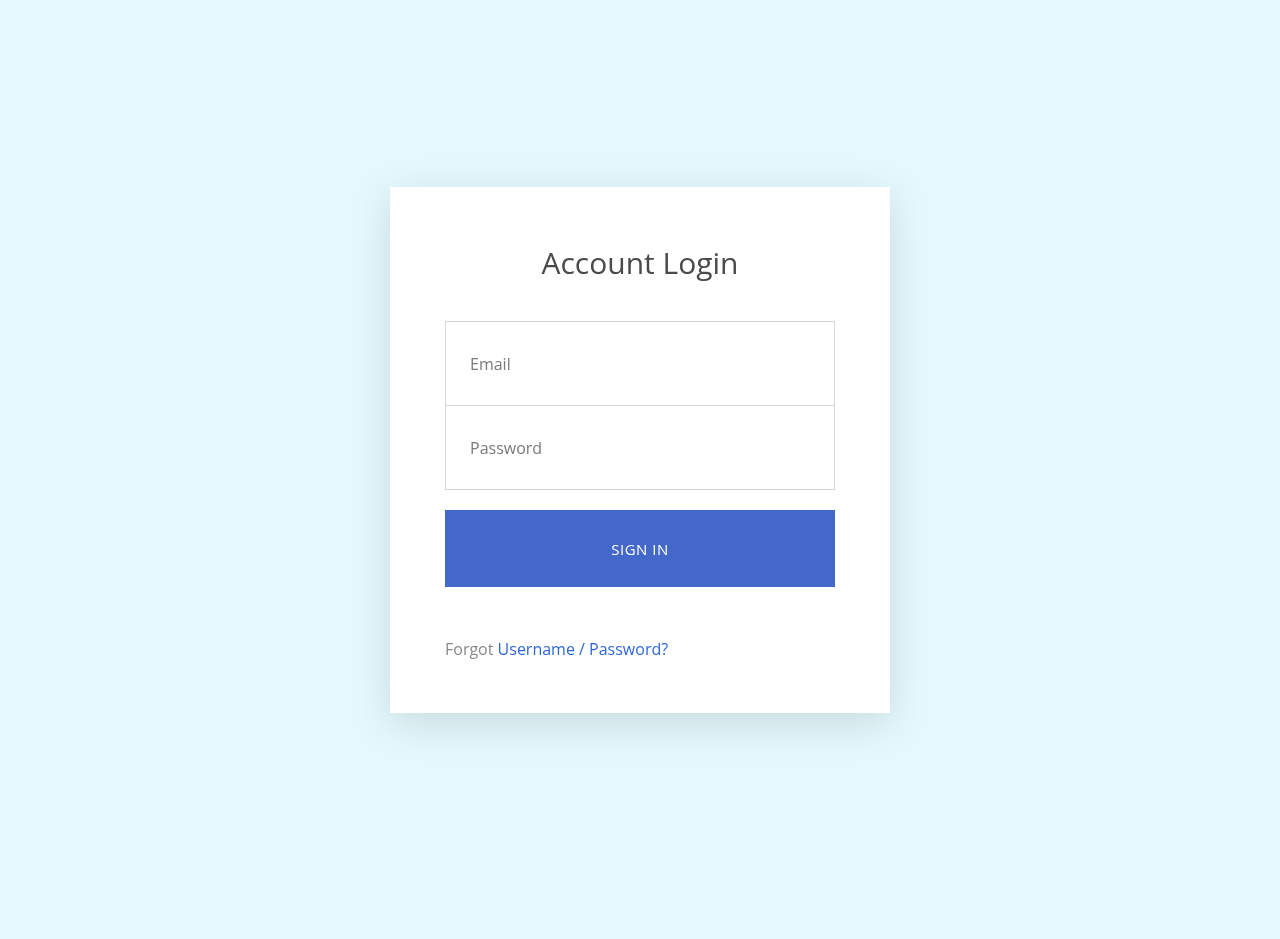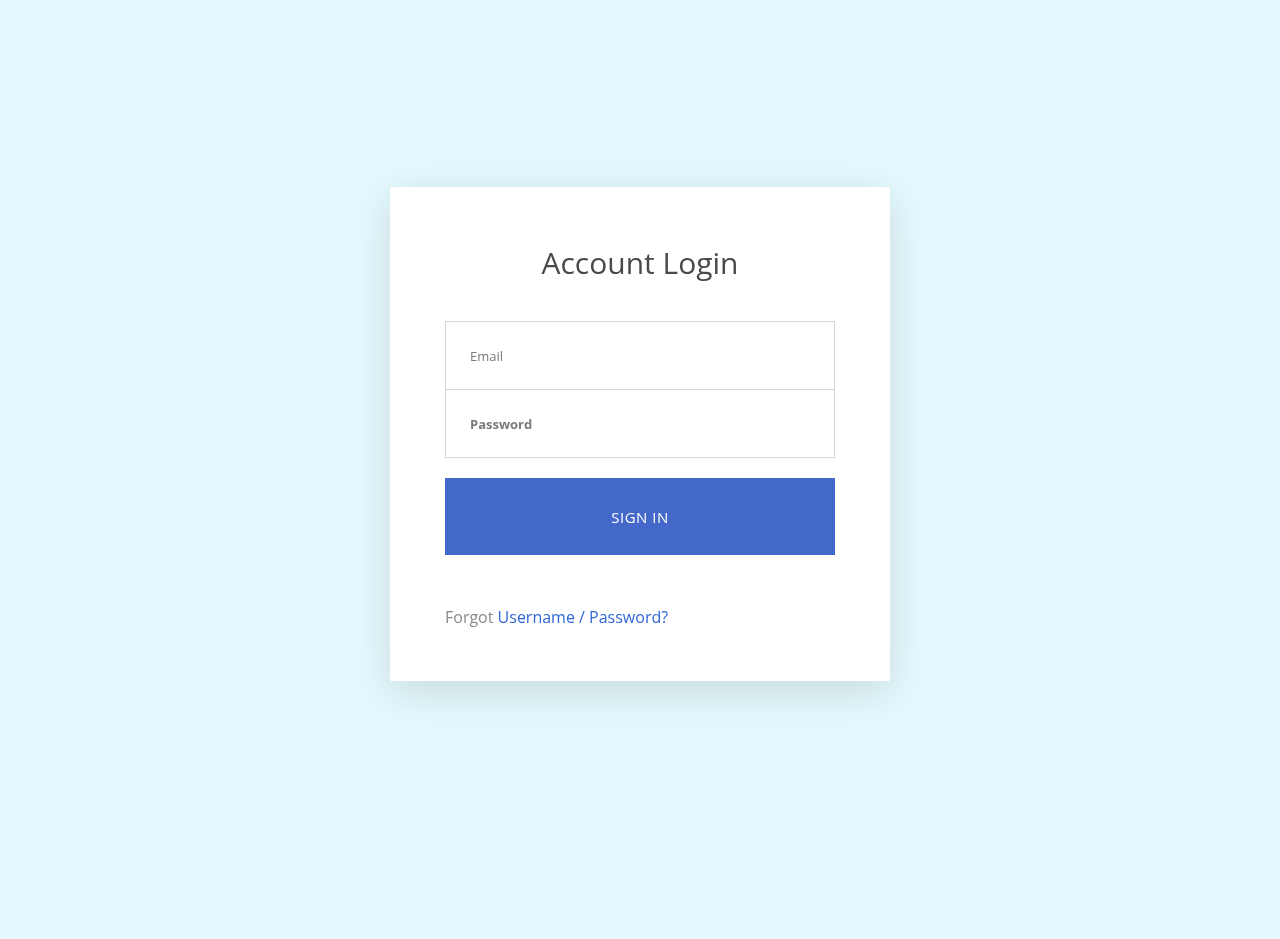--- a/index.html
+++ b/index.html
@@ -29,40 +29,39 @@
     .login-title {
       font-size: 30px;
       font-weight: 400;
       color: #4a4a4a;
       text-align: center;
       margin-bottom: 38px;
     }
 
     .form-input {
       width: 100%;
-      height: 69px;
+      height: 85px;
       padding: 0 24px;
-      font-size: 13px;
+      font-size: 16px;
       color: #333;
       border: 1px solid #d6d6d6;
       outline: none;
       font-family: inherit;
     }
 
     .form-input::placeholder {
       color: #7a7a7a;
     }
 
     .form-input:first-of-type {
       margin-bottom: 0;
     }
 
     .form-input + .form-input {
       margin-top: -1px;
-      font-weight: bold;
     }
 
     .input-group {
       margin-bottom: 20px;
     }
 
     .signin-button {
       width: 100%;
       height: 77px;
       background-color: #4468c9;

